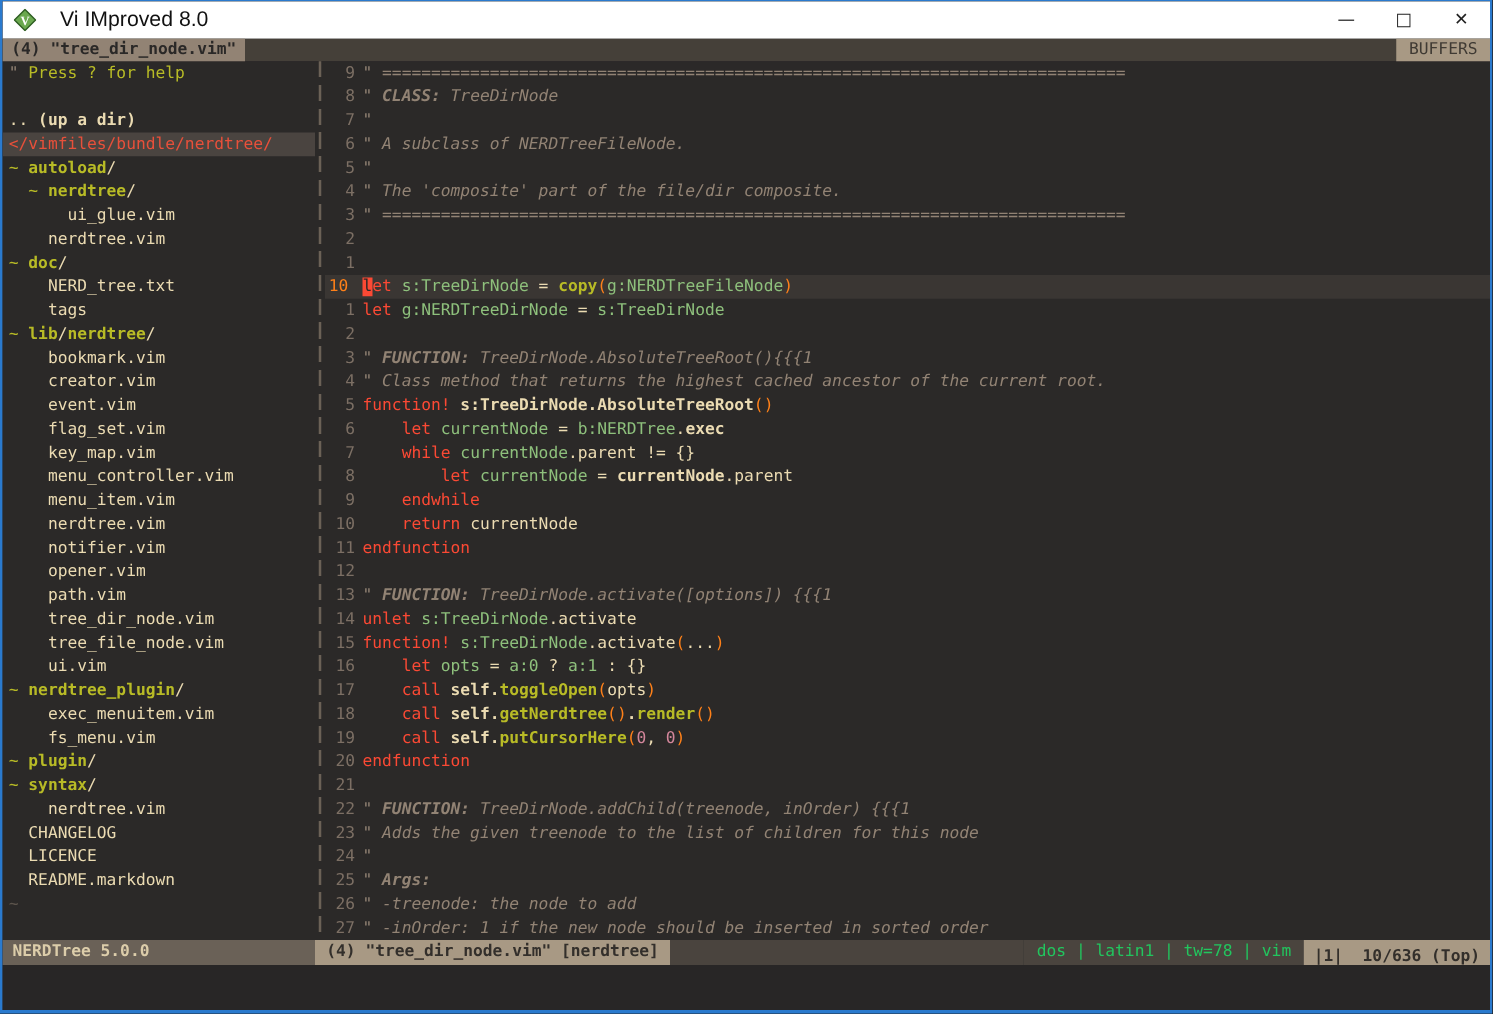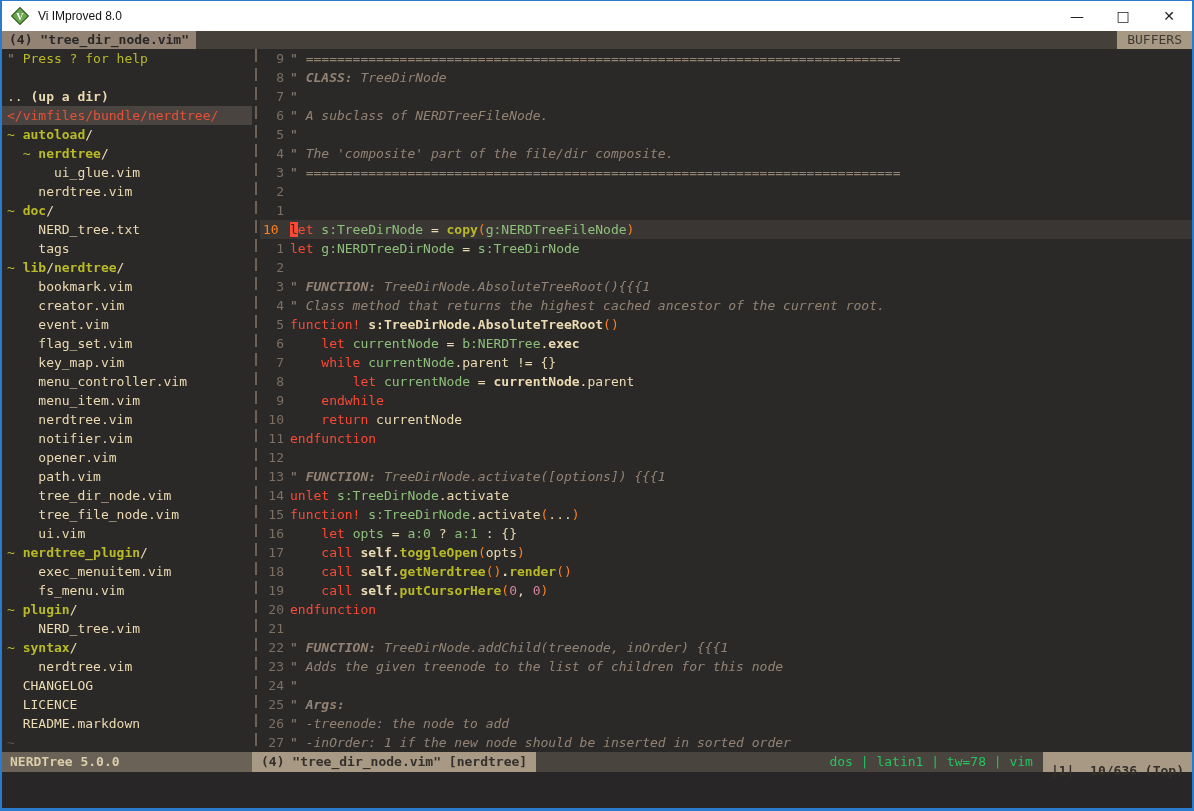--- a/index.html
+++ b/index.html
@@ -8,21 +8,21 @@
     width:1194px; height:811px;
     border-style:solid; border-color:var(--border-blue);
     border-width:1px 2px 3px 2px;
     background:var(--bg);
     font-family:"DejaVu Sans Mono", monospace;
     overflow:hidden;
   }
   
   .titlebar { height:30px; background:var(--titlebar-bg); display:flex; align-items:center; }
   .titlebar .vicon { width:18px; height:18px; margin-left:9px; flex:0 0 auto; }
-  .titlebar .ttext { margin-left:9px; font-family:"Liberation Sans", sans-serif; font-size:12px; color:#111; }
+  .titlebar .ttext { margin-left:19px; font-family:"Liberation Sans", sans-serif; font-size:17px; color:#111; }
   .titlebar .tfill { flex:1; }
   .winbtn { width:46px; height:30px; line-height:30px; text-align:center; font-size:14px; color:#222;
             font-family:"DejaVu Sans", sans-serif; }
   
   .tabline { height:18px; background:var(--tabfill); display:flex; font-size:13px; line-height:18px; }
   .tabsel { background:var(--tab-grey); color:#2a2827; font-weight:bold; padding:0 7px; white-space:pre; }
   .tabfillm { flex:1; }
   .bufl { background:var(--status-tan); color:#3f3a33; font-weight:normal; padding:0 10px; }
   
   .content { height:703px; display:flex; background:var(--bg); }
@@ -53,21 +53,21 @@
   .s-p   { color:var(--orange); }
   .s-t   { color:var(--fg); }
   .s-n   { color:var(--purple); }
   .s-cursor { background:var(--red); color:#2b2928; }
   
   .statusline { height:20px; display:flex; font-size:13px; line-height:20px; white-space:pre; }
   .st-left  { width:250px; background:var(--status-grey); color:#dccdaa; font-weight:bold; padding-left:8px; }
   .st-file  { background:var(--status-tan); color:#332f2b; font-weight:bold; padding:0 9px; }
   .st-mid   { flex:1; background:var(--status-dark); }
   .st-flags { background:var(--status-dark); color:#22c55e; padding:0 10px; }
-  .st-ruler { background:var(--status-tan); color:#332f2b; font-weight:bold; padding:9px 8px; }
+  .st-ruler { background:var(--status-tan); color:#332f2b; font-weight:bold; padding:4px 8px; }
   
   .cmdline { height:36px; background:#282626; }
 </style>
 </head>
 <body>
 
 <div class="win">
 
   <div class="titlebar">
     <svg class="vicon" viewBox="0 0 16 16">
@@ -112,21 +112,20 @@
         <div class="trow"><span class="s-fg">    notifier.vim</span></div>
         <div class="trow"><span class="s-fg">    opener.vim</span></div>
         <div class="trow"><span class="s-fg">    path.vim</span></div>
         <div class="trow"><span class="s-fg">    tree_dir_node.vim</span></div>
         <div class="trow"><span class="s-fg">    tree_file_node.vim</span></div>
         <div class="trow"><span class="s-fg">    ui.vim</span></div>
         <div class="trow"><span class="s-g">~ </span><span class="s-gb">nerdtree_plugin</span><span class="s-fg">/</span></div>
         <div class="trow"><span class="s-fg">    exec_menuitem.vim</span></div>
         <div class="trow"><span class="s-fg">    fs_menu.vim</span></div>
         <div class="trow"><span class="s-g">~ </span><span class="s-gb">plugin</span><span class="s-fg">/</span></div>
-        <div class="trow"><span class="s-fg">    NERD_tree.vim</span></div>
         <div class="trow"><span class="s-g">~ </span><span class="s-gb">syntax</span><span class="s-fg">/</span></div>
         <div class="trow"><span class="s-fg">    nerdtree.vim</span></div>
         <div class="trow"><span class="s-fg">  CHANGELOG</span></div>
         <div class="trow"><span class="s-fg">  LICENCE</span></div>
         <div class="trow"><span class="s-fg">  README.markdown</span></div>
         <div class="trow"><span class="s-tilde">~</span></div>
       </div>
     <div class="vsep">
         <div class="dash"></div>
       </div>

